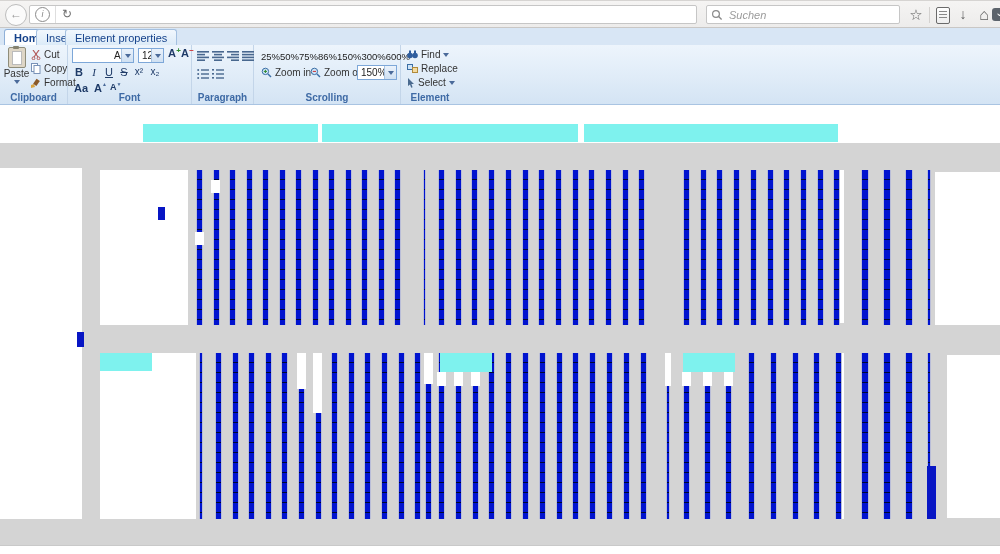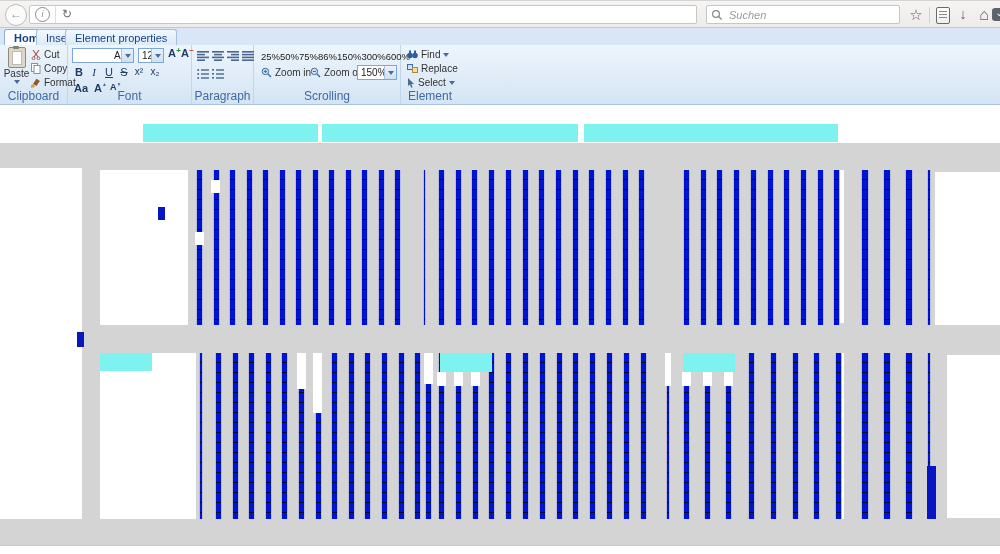--- a/index.html
+++ b/index.html
@@ -37,21 +37,21 @@
     background:repeating-linear-gradient(#8a8a8a 0 1px,transparent 1px 3px);}
   
   #ribbon{position:absolute;left:0;top:28px;width:1000px;height:77px;
     background:linear-gradient(#f4f9fe,#e3eef9 55%,#d4e4f4);border-bottom:1px solid #a9c4e2;box-sizing:border-box;}
   #tabrow{position:absolute;left:0;top:0;width:1000px;height:17px;background:#d8e6f5;}
   .tab{position:absolute;top:1px;height:16px;font-size:11px;color:#15428b;text-align:center;
     line-height:16px;padding:0 9px;border:1px solid #a4c0e0;border-bottom:none;border-radius:3px 3px 0 0;
     background:linear-gradient(#f1f7fd,#dcebf8);box-sizing:border-box;}
   .tab.active{background:#fdfeff;font-weight:bold;border-color:#8fb0d8;}
   .group{position:absolute;top:17px;height:59px;border-right:1px solid #c3d5e9;box-sizing:border-box;}
-  .group-label{position:absolute;left:0;right:0;bottom:1px;text-align:center;font-size:12px;color:#3e6aa5;}
+  .group-label{position:absolute;left:0;right:0;bottom:1px;text-align:center;font-size:10px;color:#3e6aa5;font-weight:bold;}
   .rbtn{position:absolute;display:flex;align-items:center;gap:3px;font-size:10px;color:#333;white-space:nowrap;}
   .glyph-btn{position:absolute;width:14px;height:14px;text-align:center;line-height:14px;
     font-size:11px;color:#1f3b68;}
   .combo{position:absolute;height:15px;background:#fff;border:1px solid #7da7d8;box-sizing:border-box;
     display:flex;align-items:center;}
   .combo .val{flex:1;font-size:10px;color:#222;padding-left:3px;overflow:hidden;white-space:nowrap;}
   .combo .dd-cell{flex:0 0 11px;height:100%;background:linear-gradient(#eaf2fb,#cfe0f2);
     border-left:1px solid #a9c4e2;display:flex;align-items:center;justify-content:center;}
   .tri{width:0;height:0;border-left:3px solid transparent;border-right:3px solid transparent;
     border-top:4px solid #4a6a9a;}

